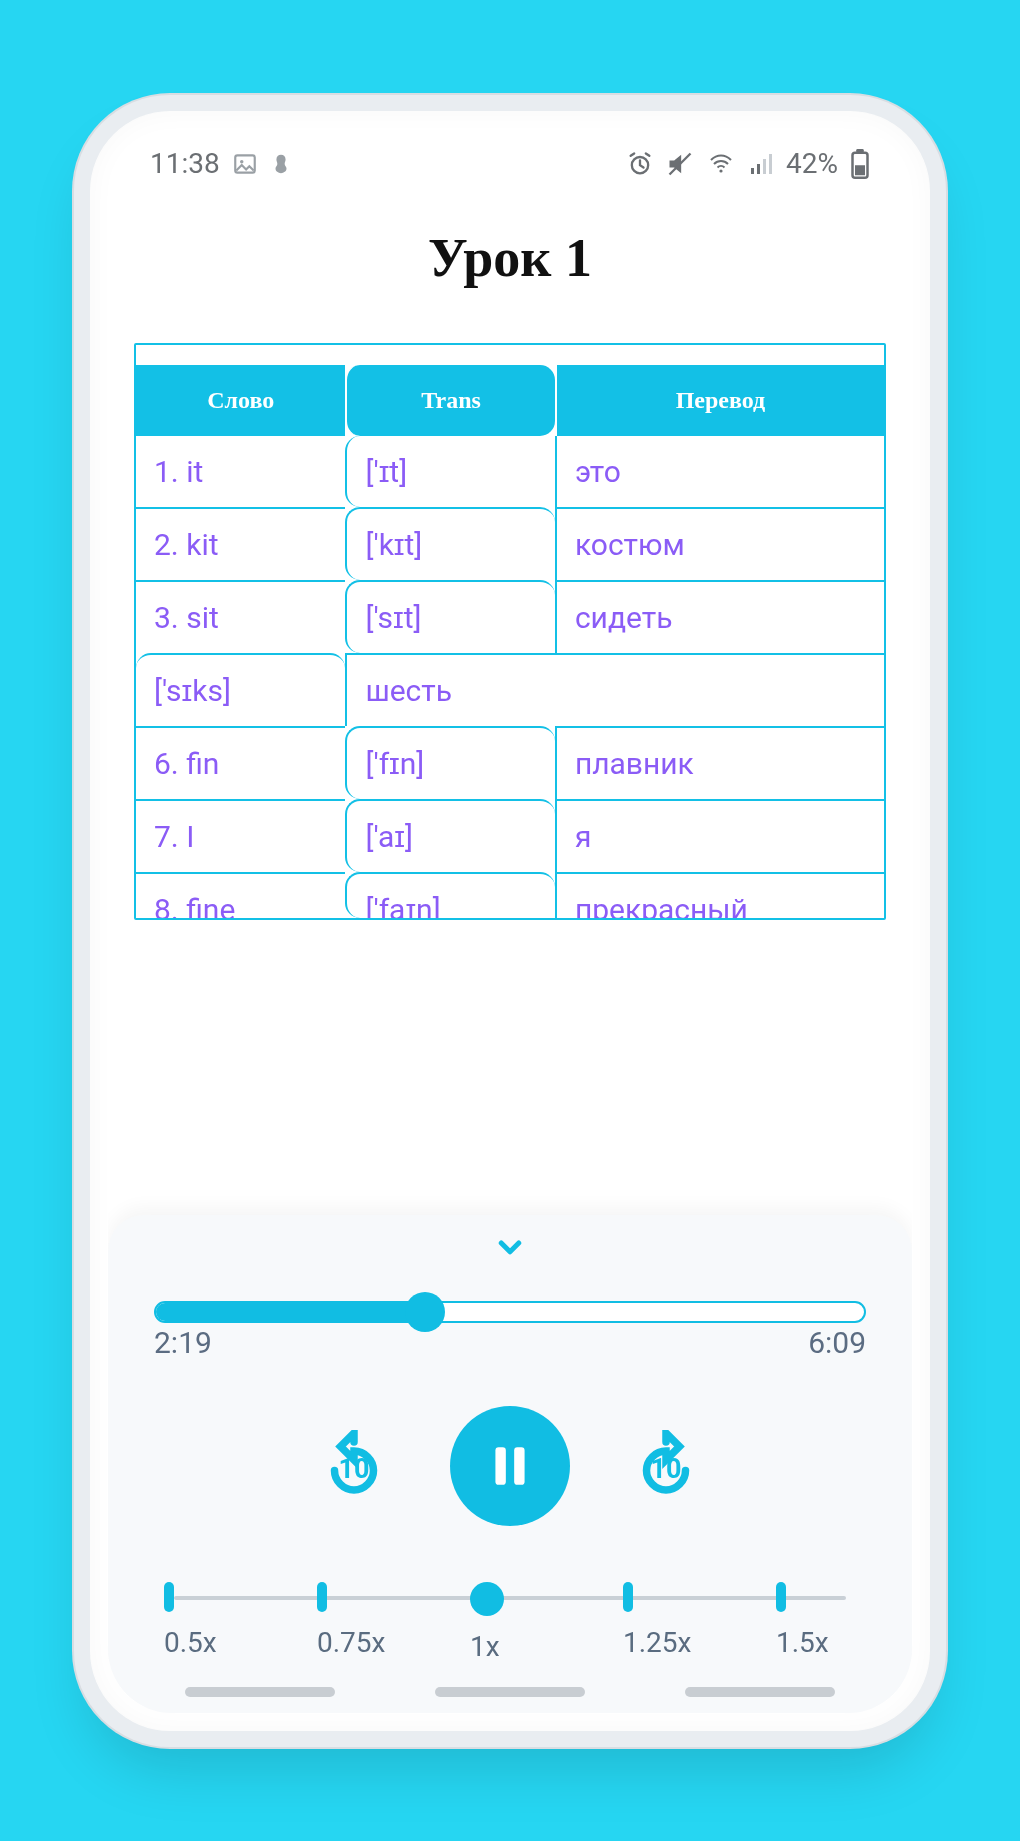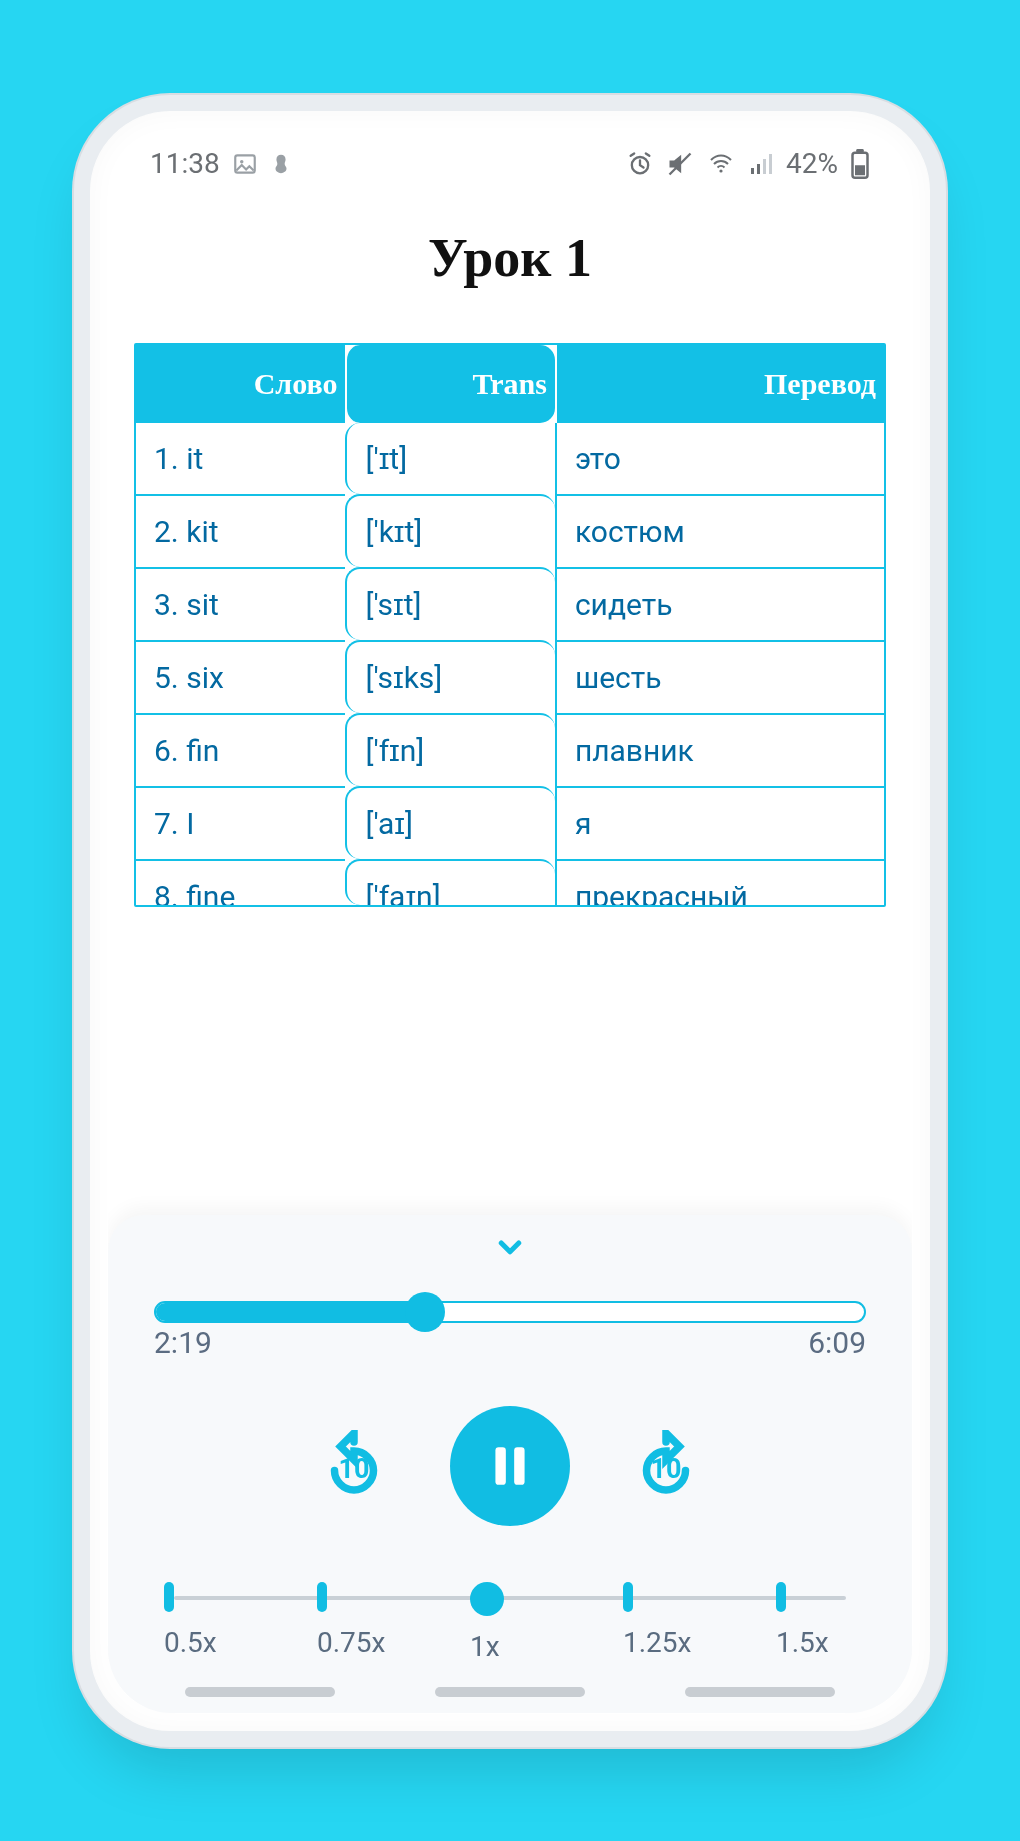--- a/index.html
+++ b/index.html
@@ -87,34 +87,35 @@
   .table {
     margin: 0 26px;
     border: 2px solid #13c0e6;
     border-radius: 2px;
   }
   .trow { display:flex; }
   .trow + .trow .tcell { border-top: 2px solid #13c0e6; }
   .tcell {
     padding: 18px 18px;
     font-size: 30px;
-    color:#0369a1;
+    color:#8b5cf6;
   }
   .tcell + .tcell { border-left: 2px solid #13c0e6; }
   .c1 { flex: 0 0 28%; }
   .c2 { flex: 0 0 28%; border-radius: 15px; }
   .c3 { flex: 1 1 auto; }
   .thead .tcell {
     background:#13c0e6;
     color:#fff;
     font-family: Georgia, "Times New Roman", serif;
     font-weight: 700;
-    text-align:right;
-    font-size: 30px;
+    text-align:center;
+    font-size: 24px;
     padding: 22px 8px;
+    margin-top: 20px;
   }
   .thead .tcell + .tcell { border-left-color:#fff; }
   .cut { overflow:hidden; max-height:46px; }
 
   
   .player {
     position:absolute;
     left:0; right:0; bottom:0;
     background:#f7f9fb;
     border-top-left-radius: 36px;
@@ -256,21 +257,20 @@
               <div class="tcell c1">2. kit</div>
               <div class="tcell c2">['kɪt]</div>
               <div class="tcell c3">костюм</div>
             </div>
             <div class="trow">
               <div class="tcell c1">3. sit</div>
               <div class="tcell c2">['sɪt]</div>
               <div class="tcell c3">сидеть</div>
             </div>
             <div class="trow">
-              <div class="tcell c1">5. six</div>
               <div class="tcell c2">['sɪks]</div>
               <div class="tcell c3">шесть</div>
             </div>
             <div class="trow">
               <div class="tcell c1">6. fin</div>
               <div class="tcell c2">['fɪn]</div>
               <div class="tcell c3">плавник</div>
             </div>
             <div class="trow">
               <div class="tcell c1">7. I</div>

